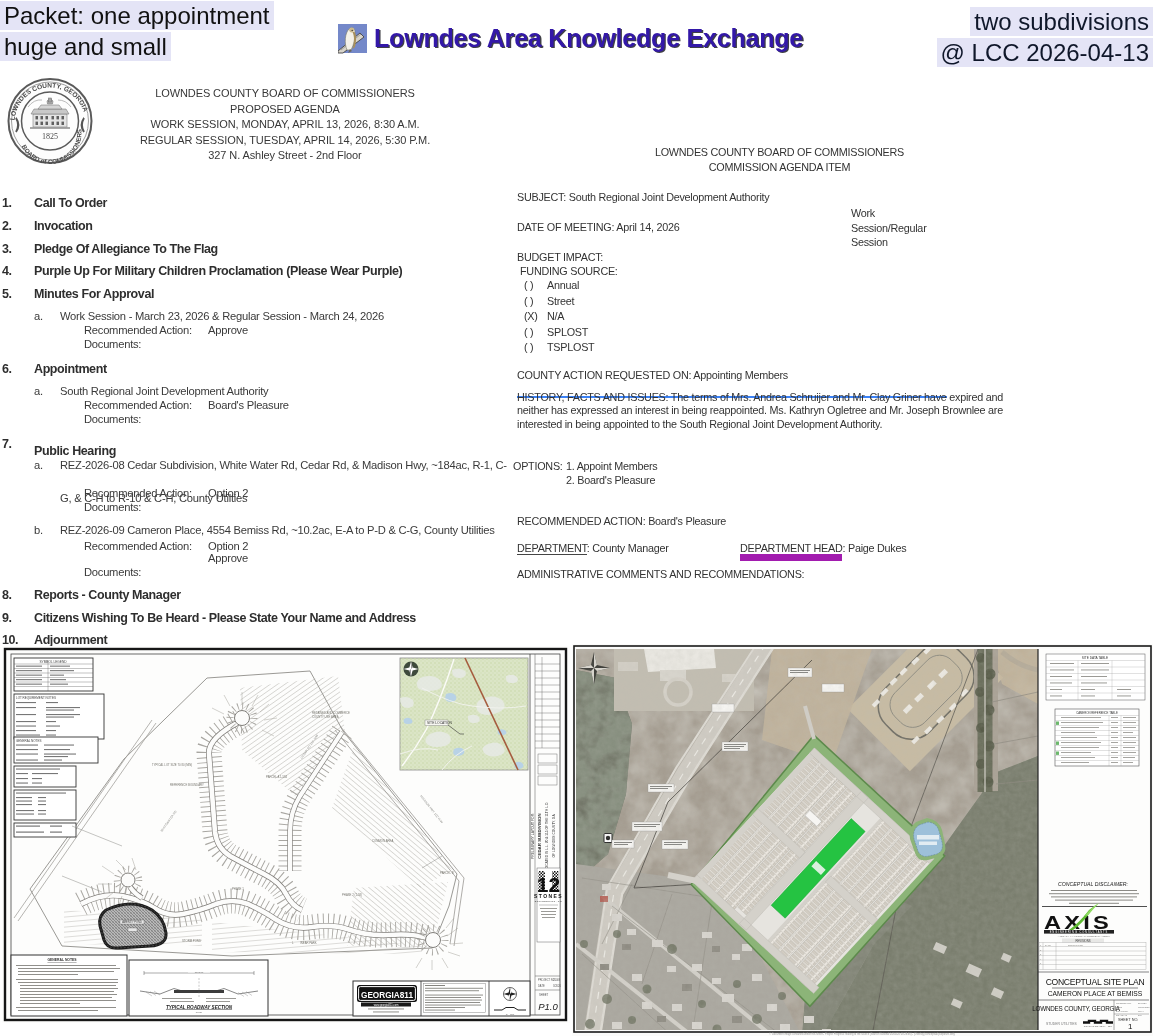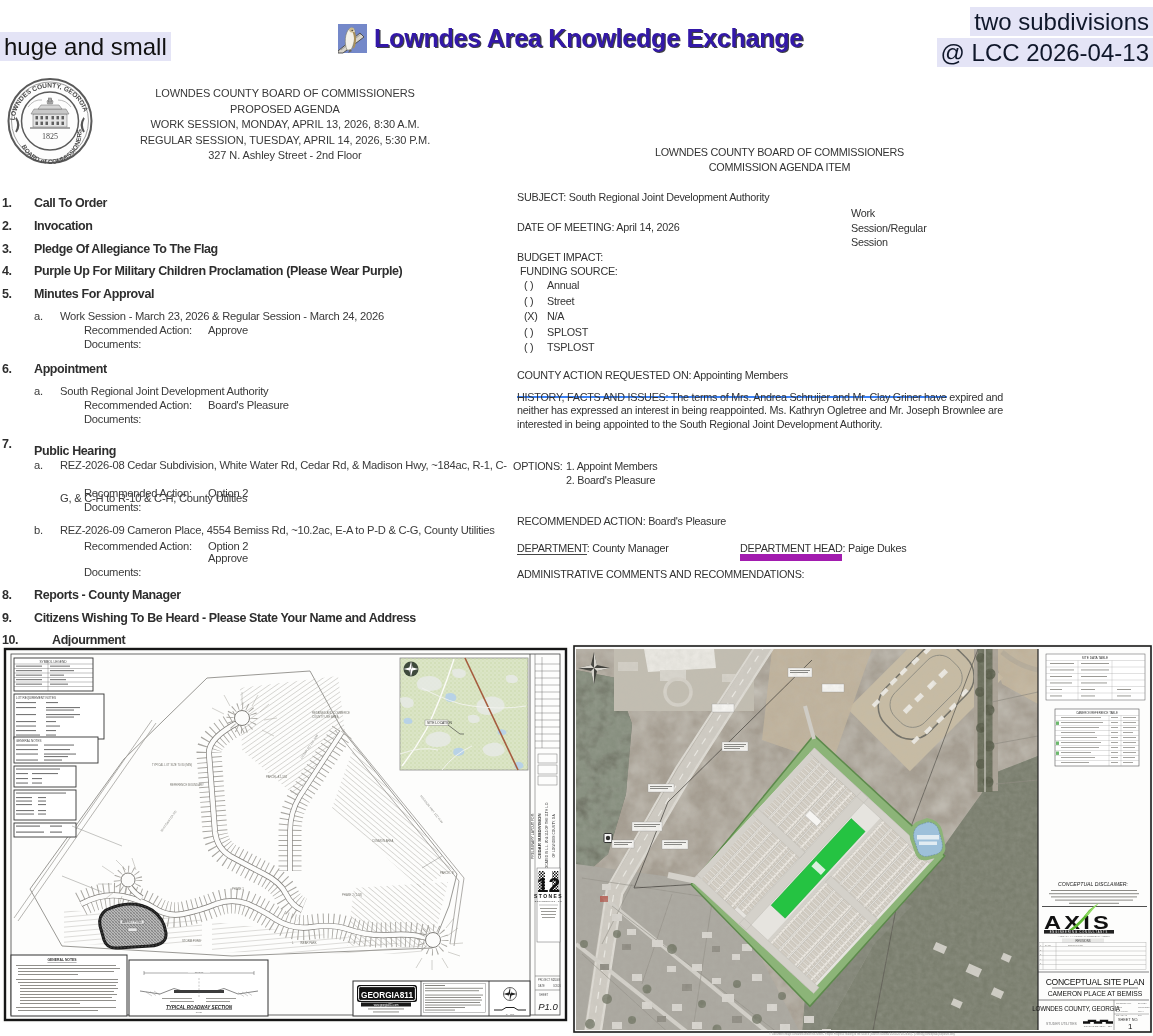--- a/index.html
+++ b/index.html
@@ -8,21 +8,21 @@
   .hl{background:#e4e4f6;padding:1px 4px;}
   .doc{color:#383838;}
   .item{font-size:12.5px;font-weight:bold;color:#2e2e2e;letter-spacing:-0.4px;}
   .sub{font-size:11.2px;color:#3a3a3a;letter-spacing:-0.25px;}
   .r{font-size:10.8px;color:#333;letter-spacing:-0.25px;}
 </style>
 </head>
 <body>
 
 <div class="abs" style="left:0;top:6;font-size:24px;color:#111;line-height:31px;">
-  <br>
+  <span class="hl">Packet: one appointment </span><br>
   <span class="hl">huge and small </span>
 </div>
 
 <div class="abs" style="right:0;top:6px;font-size:24px;color:#0f172a;line-height:31px;text-align:right;">
   <span class="hl">two subdivisions</span><br>
   <span class="hl">@ LCC 2026-04-13</span>
 </div>
 
 <svg class="abs" style="left:338px;top:24px;" width="30" height="30" viewBox="0 0 30 30">
   <rect x="0" y="0" width="29" height="29" fill="#7488c9"></rect>
@@ -126,21 +126,21 @@
 <div class="abs sub" style="left:208px;top:552px;">Approve</div>
 <div class="abs sub" style="left:84px;top:566px;">Documents:</div>
 
 <div class="abs item" style="left:2px;top:588px;">8.</div>
 <div class="abs item" style="left:34px;top:588px;">Reports - County Manager</div>
 
 <div class="abs item" style="left:2px;top:611px;">9.</div>
 <div class="abs item" style="left:34px;top:611px;">Citizens Wishing To Be Heard - Please State Your Name and Address</div>
 
 <div class="abs item" style="left:2px;top:633px;">10.</div>
-<div class="abs item" style="left:52px;top:633px;">Adjournment</div>
+<div class="abs item" style="left:34px;top:633px;">Adjournment</div>
 
 <div class="abs r" style="left:517px;top:145px;width:525px;text-align:center;line-height:15px;">LOWNDES COUNTY BOARD OF COMMISSIONERS<br>COMMISSION AGENDA ITEM</div>
 
 <div class="abs r" style="left:517px;top:191px;">SUBJECT: South Regional Joint Development Authority</div>
 
 <div class="abs r" style="left:851px;top:206px;line-height:14.6px;">Work<br>Session/Regular<br>Session</div>
 
 <div class="abs r" style="left:517px;top:221px;">DATE OF MEETING: April 14, 2026</div>
 
 <div class="abs r" style="left:517px;top:251px;">BUDGET IMPACT:</div>

